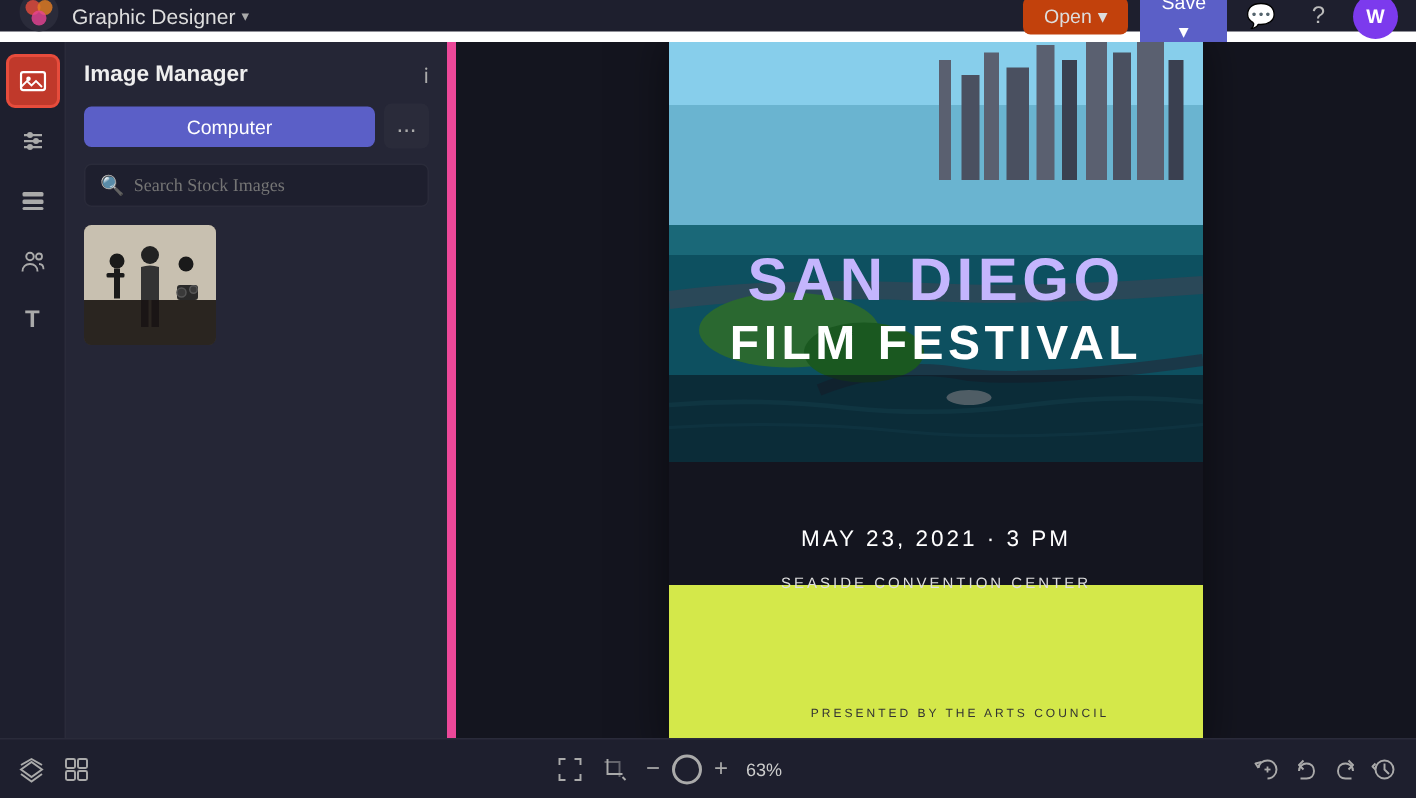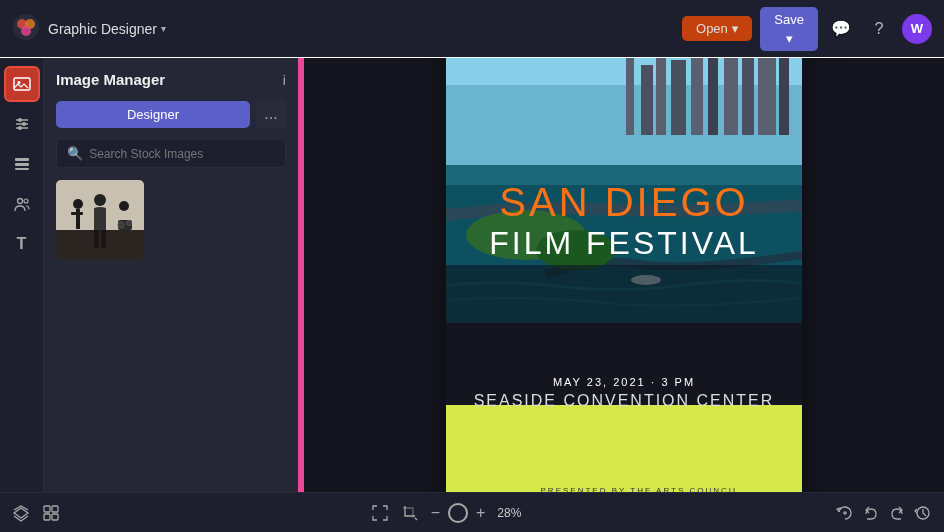--- a/index.html
+++ b/index.html
@@ -9,26 +9,26 @@
       background: #1e1f2e;
       font-family: Arial, sans-serif;
       color: #ccc;
       overflow: hidden;
       display: flex;
       flex-direction: column;
     }
 
     
     .topbar {
-      height: 58px;
+      height: 28px;
       background: #1e1f2e;
       display: flex;
       align-items: center;
       padding: 0 12px;
-      border-bottom: 1px solid #ffffff;
+      border-bottom: 7px solid #ffffff;
       flex-shrink: 0;
     }
     .topbar-project {
       display: flex;
       align-items: center;
       gap: 4px;
       color: #ddd;
       font-size: 14px;
       cursor: pointer;
     }
@@ -192,20 +192,21 @@
       margin-bottom: 12px;
       border: 1px solid #2a2b3a;
     }
     .search-bar input {
       background: transparent;
       border: none;
       outline: none;
       color: #aaa;
       font-size: 12px;
       flex: 1;
+      font-family: Liberation Serif, serif;
     }
     .search-icon-s {
       color: #aaa;
       font-size: 13px;
     }
     .image-grid {
       display: flex;
       flex-wrap: wrap;
       gap: 6px;
     }
@@ -258,52 +259,52 @@
     }
     .festival-title-area {
       position: absolute;
       top: 145px;
       left: 0; right: 0;
       text-align: center;
       z-index: 10;
     }
     .festival-line1 {
       font-size: 40px;
-      font-weight: 400;
-      color: #f97316;
+      font-weight: 700;
+      color: #c4b5fd;
       letter-spacing: 3px;
       font-family: 'Arial Black', sans-serif;
       text-transform: uppercase;
       line-height: 1.1;
     }
     .festival-line2 {
       font-size: 32px;
-      font-weight: 400;
+      font-weight: 700;
       color: #fff;
       letter-spacing: 3px;
       font-family: 'Arial Black', sans-serif;
       text-transform: uppercase;
       line-height: 1.2;
     }
     .festival-info-area {
       position: absolute;
       bottom: 105px;
       left: 0; right: 0;
       text-align: center;
       color: #fff;
       z-index: 10;
     }
     .festival-date {
-      font-size: 11px;
+      font-size: 15px;
       letter-spacing: 2px;
       color: #fff;
-      margin-bottom: 4px;
+      margin-bottom: 16px;
     }
     .festival-venue {
-      font-size: 16px;
+      font-size: 10px;
       letter-spacing: 2px;
       color: #ddd;
     }
     .festival-yellow-band {
       position: absolute;
       bottom: 0;
       left: 0; right: 0;
       height: 110px;
       background: #d4e84a;
       z-index: 5;
@@ -443,21 +444,21 @@
       <span style="color:#aaa;font-size:16px;font-weight:bold;">T</span>
     </div>
   </div>
 
   <div class="panel">
     <div class="panel-header">
       <span class="panel-title">Image Manager</span>
       <span class="panel-info-icon">ℹ</span>
     </div>
     <div class="panel-tabs">
-      <button class="tab-computer">Designer</button>
+      <button class="tab-computer">Computer</button>
       <button class="tab-more">...</button>
     </div>
     <div class="search-bar">
       <span class="search-icon-s">🔍</span>
       <input type="text" placeholder="Search Stock Images" style="">
     </div>
     <div class="image-grid">
       <div class="image-thumb">
         
         <svg width="88" height="80" viewBox="0 0 88 80">
@@ -572,21 +573,21 @@
     <svg width="18" height="18" viewBox="0 0 18 18" fill="none">
       <path d="M4 2v10h10" stroke="#aaa" stroke-width="1.3"></path>
       <path d="M2 4h10v10" stroke="#aaa" stroke-width="1.3" opacity="0.5"></path>
       <line x1="14" y1="14" x2="16" y2="16" stroke="#aaa" stroke-width="1.3"></line>
     </svg>
   </div>
   <div class="zoom-controls">
     <span class="zoom-btn">−</span>
     <div class="zoom-ring"></div>
     <span class="zoom-btn">+</span>
-    <span class="zoom-display">28%</span>
+    <span class="zoom-display">63%</span>
   </div>
   <div class="bottom-spacer"></div>
   <div class="bottom-right-icons">
     <div class="bottom-icon">
       <svg width="18" height="18" viewBox="0 0 18 18" fill="none">
         <path d="M3 8C3 5 6 3 9 3c3.3 0 6 2.7 6 6s-2.7 6-6 6" stroke="#aaa" stroke-width="1.3"></path>
         <path d="M3 8L1 5l4-1" stroke="#aaa" stroke-width="1.3" stroke-linejoin="round"></path>
         <line x1="9" y1="7" x2="9" y2="11" stroke="#aaa" stroke-width="1.2"></line>
         <line x1="7" y1="9" x2="11" y2="9" stroke="#aaa" stroke-width="1.2"></line>
       </svg>

